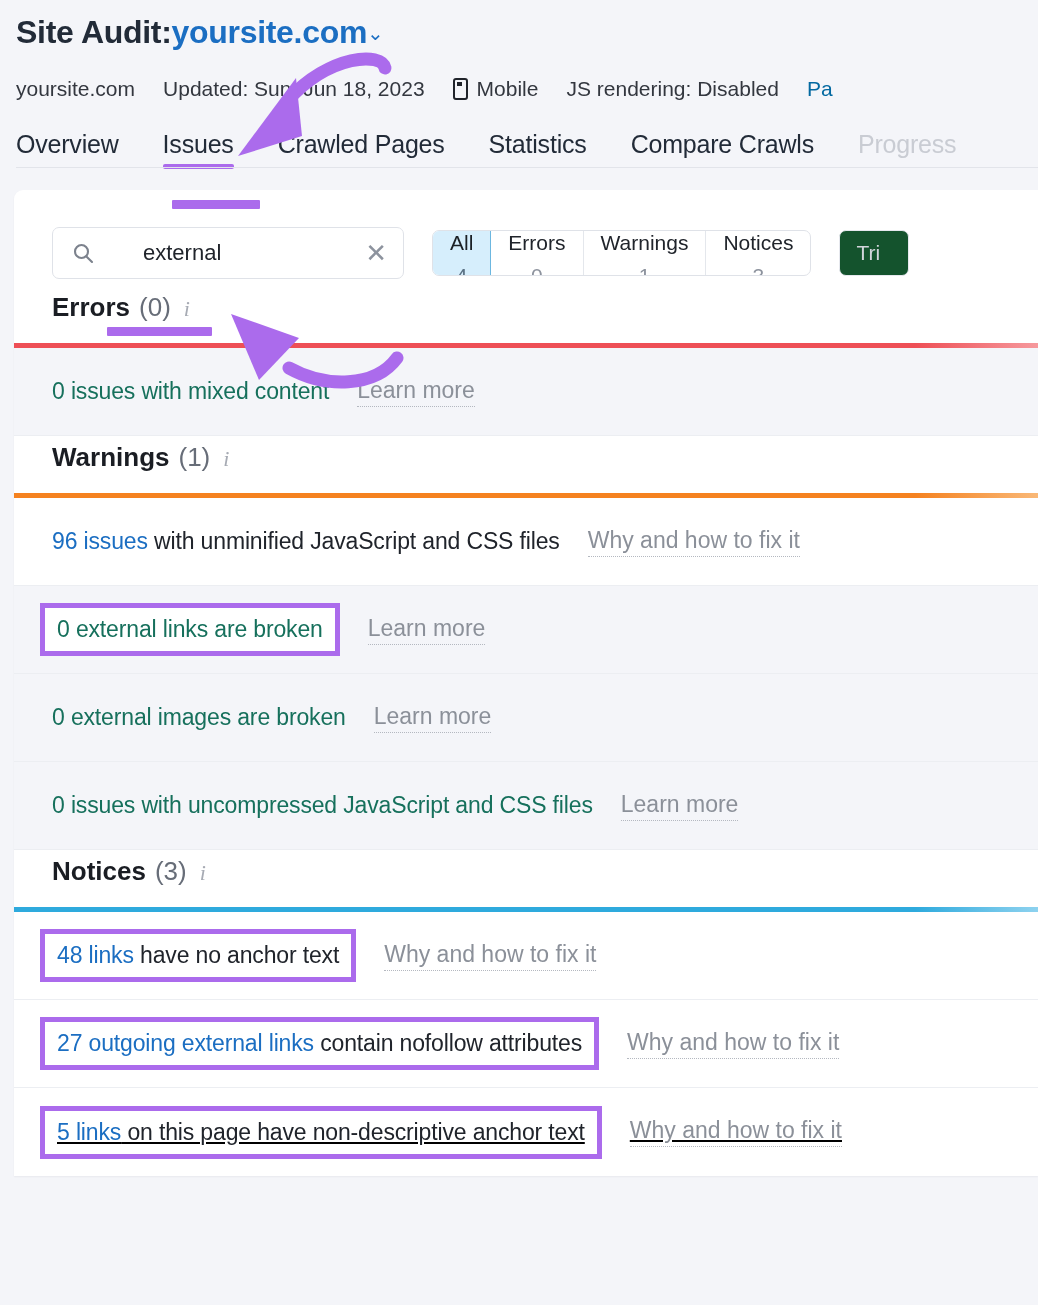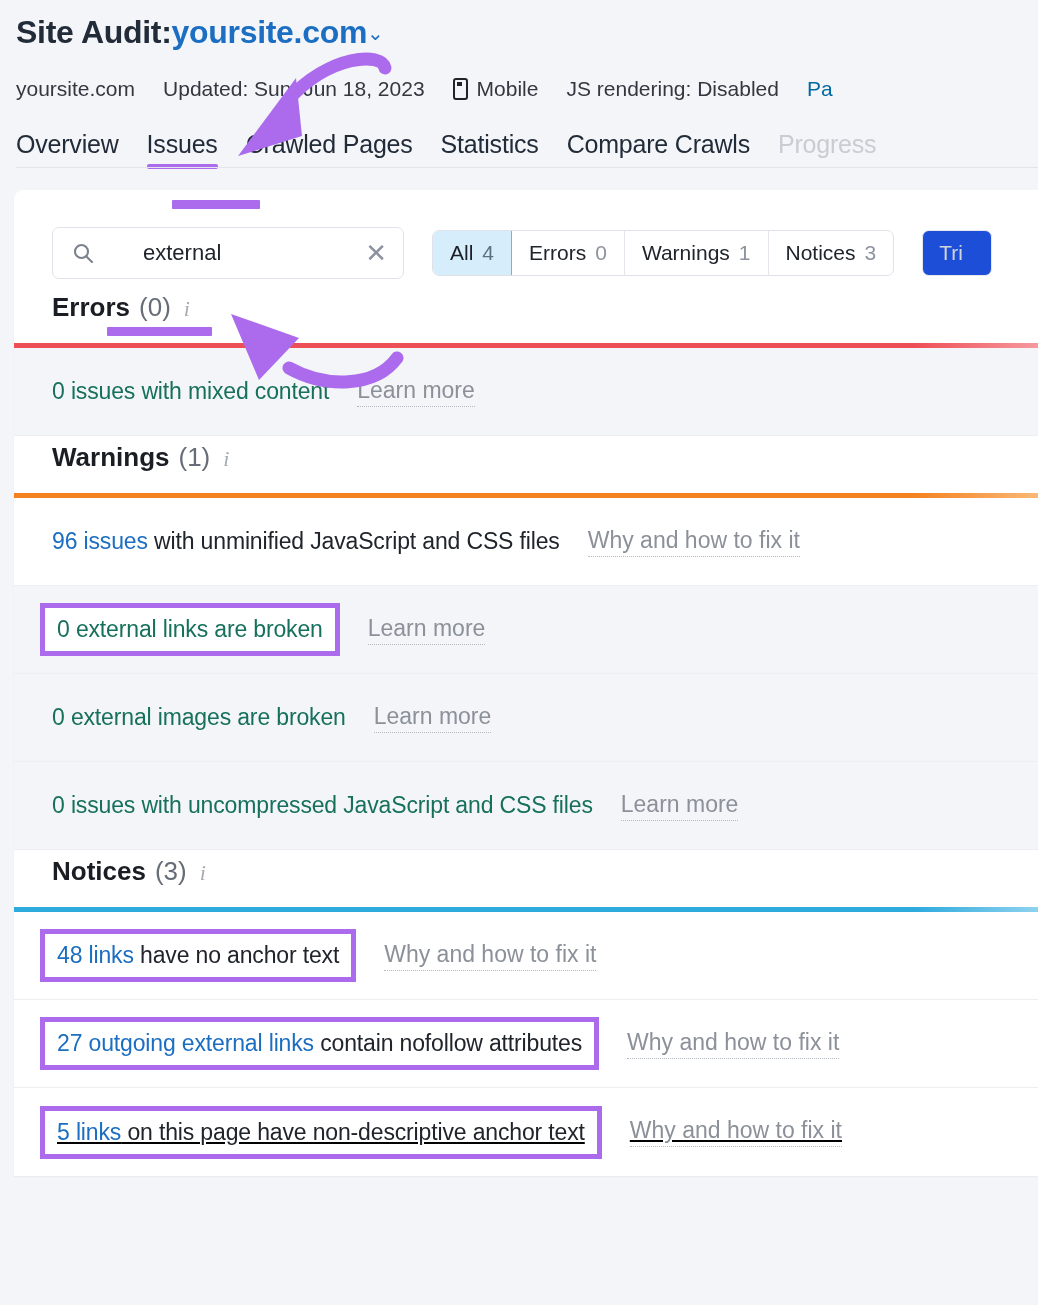--- a/index.html
+++ b/index.html
@@ -64,21 +64,21 @@
     position: absolute;
     top: 1.5px; left: 2.5px;
     width: 5px; height: 4px;
     background: #20242b;
   }
 
   
   .tabs-row {
     display: flex;
     align-items: flex-end;
-    gap: 28px;
+    gap: 44px;
     margin-top: 22px;
     height: 42px;
     position: relative;
     white-space: nowrap;
   }
   .tabs-row::after {
     content: "";
     position: absolute;
     left: 0; right: 0; bottom: 0;
     height: 1px;
@@ -156,40 +156,41 @@
   }
   .seg {
     display: flex;
     align-items: center;
     gap: 9px;
     padding: 0 17px;
     font-size: 21px;
     color: #20242b;
     border-right: 1px solid #e4e7ec;
     white-space: nowrap;
+    flex-direction: column;
   }
   .seg:last-child { border-right: none; }
   .seg .count { color: #8d939e; }
   .seg.active {
     background: #d6eefc;
     color: #1b2026;
     border-right-color: #6cb7e0;
   }
   .seg.active .count { color: #5b7184; }
 
   .extra-filter {
     height: 46px;
     border: 1px solid #e6e8ee;
     border-radius: 7px;
     display: flex;
     align-items: center;
     padding: 0 16px;
     font-size: 21px;
     color: #d2d5db;
-    background: #1d4ed8;
+    background: #14532d;
     white-space: nowrap;
     overflow: hidden;
     min-width: 70px;
   }
 
   
   .section-head {
     padding: 6px 0 20px 38px;
     display: flex;
     align-items: baseline;

